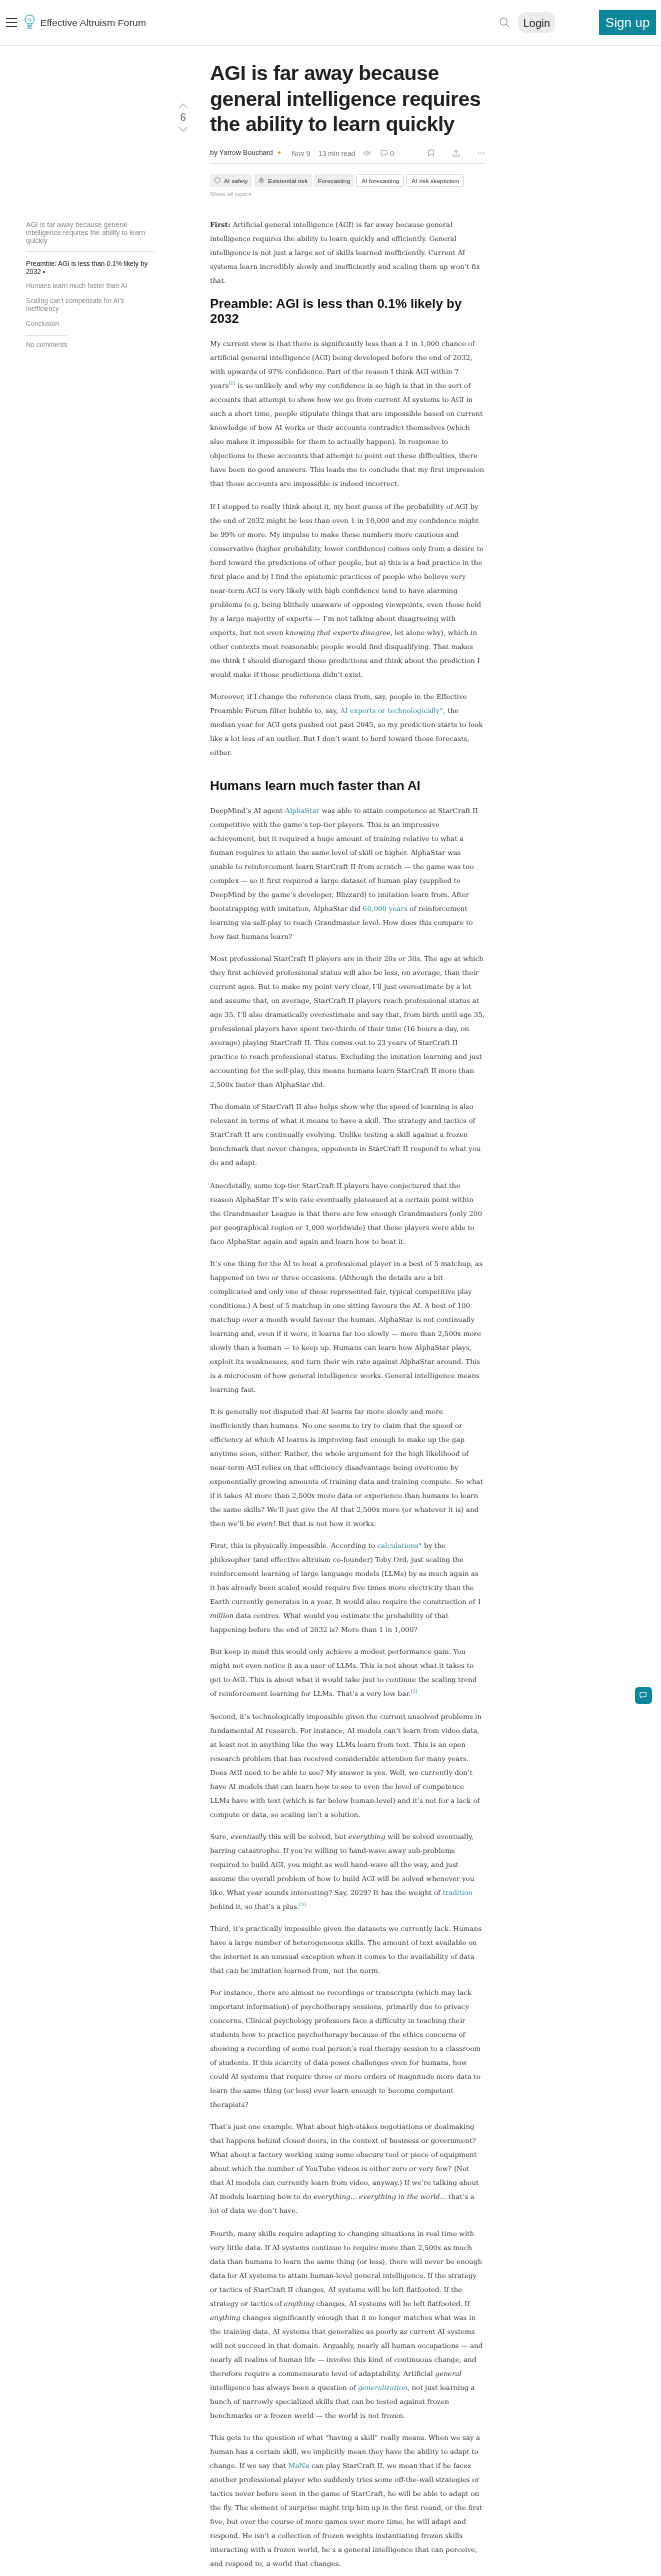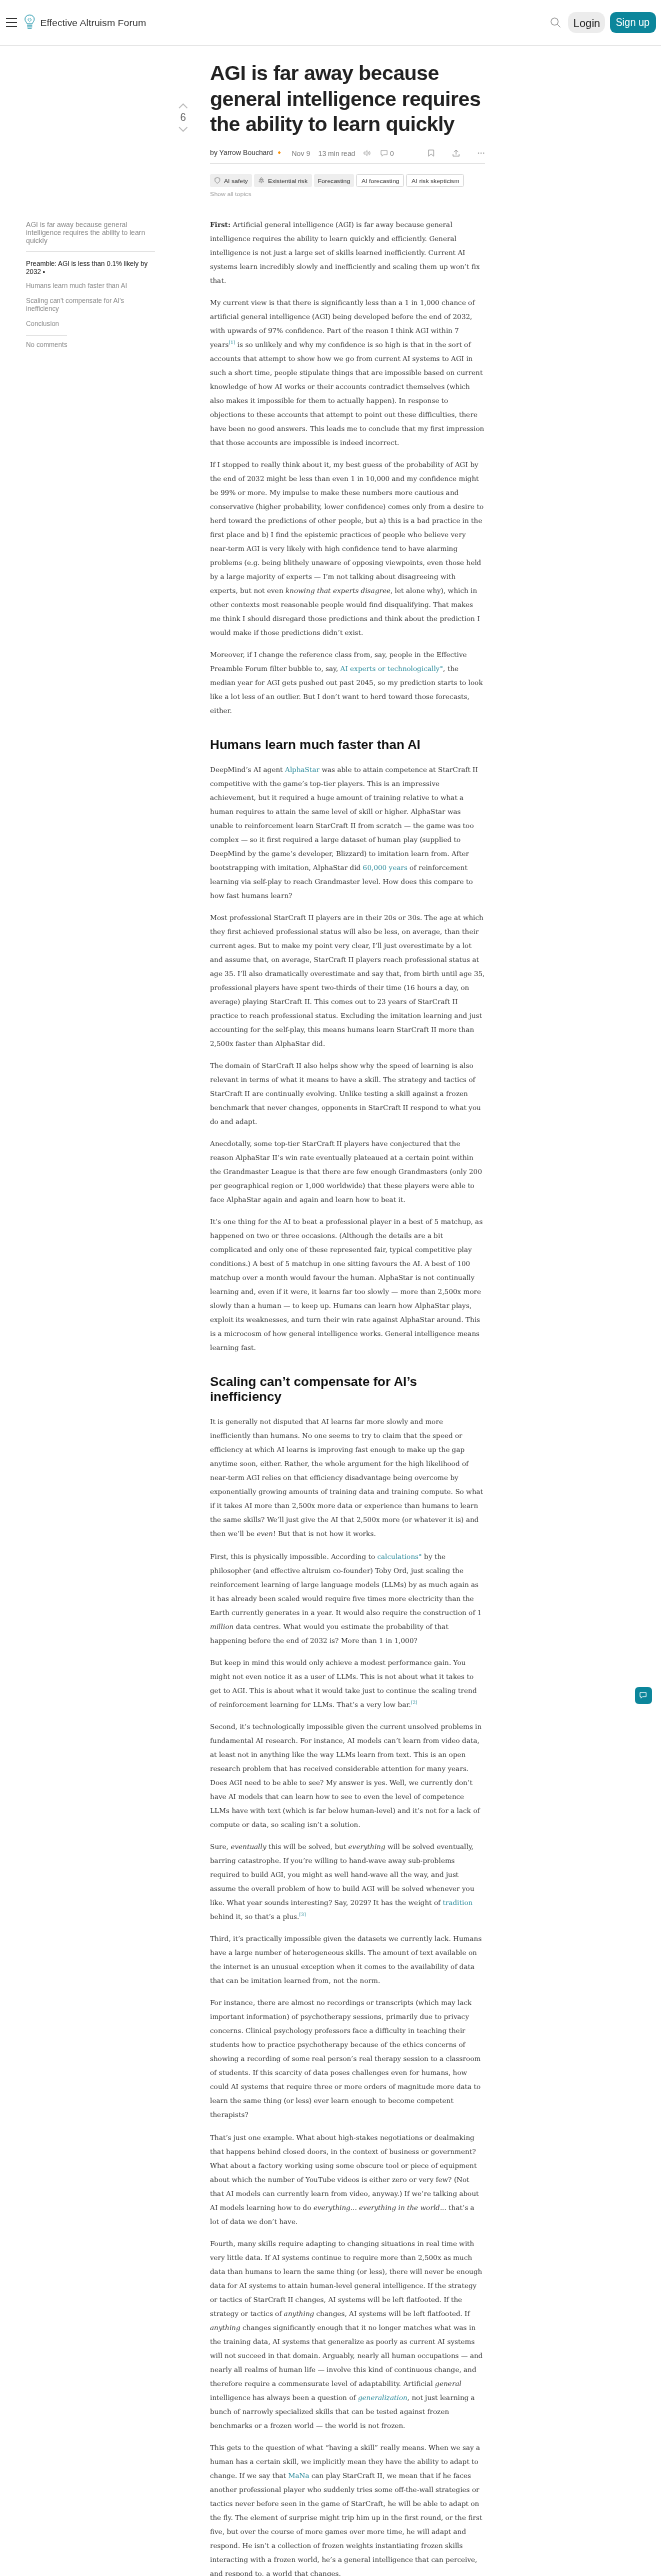--- a/index.html
+++ b/index.html
@@ -9,21 +9,21 @@
 
   
   .topbar { position: relative; height: 46px; border-bottom: 0.5px solid #e6e6e6; display: flex; align-items: center; padding: 0 6.2px; }
   .hamburger { width: 11.3px; height: 9.3px; display: flex; flex-direction: column; justify-content: space-between; margin-right: 6.2px; cursor: pointer; }
   .hamburger span { display: block; height: 1px; background: #333; }
   .logo { width: 11.3px; height: 17.5px; margin-right: 5.2px; }
   .site-title { font-size: 9.8px; color: #333; }
   .topbar-right { margin-left: auto; display: flex; align-items: center; gap: 4.1px; }
   .search-icon { width: 11.3px; height: 11.3px; margin-right: 3.1px; }
   .btn-login { background: #ececec; border: none; border-radius: 8px; padding: 4.6px 5.2px; font-size: 11px; color: #222; font-family: "Liberation Sans", sans-serif; }
-  .btn-signup { background: #0c869b; border: none; border-radius: 6px; padding: 4.6px 6.2px; font-size: 10px; color: #fff; font-family: "Liberation Sans", sans-serif; }
+  .btn-signup { background: #0c869b; border: none; border-radius: 0; padding: 4.6px 6.2px; font-size: 13px; color: #fff; font-family: "Liberation Sans", sans-serif; margin-left: 40px; }
 
   
   .page { position: relative; }
   .toc { position: absolute; left: 26px; top: 175px; width: 129px; font-size: 6.7px; }
   .toc-title { color: #888; font-size: 7px; line-height: 1.12; padding-bottom: 6.2px; border-bottom: 0.5px solid #e3e3e3; margin-bottom: 8.2px; }
   .toc-item { color: #8a8a8a; margin-bottom: 7.2px; line-height: 1.15; cursor: pointer; }
   .toc-item.active { color: #111; }
   .toc-sep { width: 41px; border-top: 0.5px solid #e3e3e3; margin: 1px 0 5.2px 0; }
   .toc-comments { color: #8a8a8a; font-size: 6.7px; }
 
@@ -154,32 +154,32 @@
       </span>
       <span class="tag core">Forecasting</span>
       <span class="tag outline">AI forecasting</span>
       <span class="tag outline">AI risk skepticism</span>
     </div>
     <div class="show-topics">Show all topics</div>
 
     <article class="body">
       <p><strong>First:</strong> <span>Artificial general intelligence (AGI) is far away because general intelligence requires the ability to learn quickly and efficiently. General intelligence is not just a large set of skills learned inefficiently. Current AI systems learn incredibly slowly and inefficiently and scaling them up won’t fix that.</span></p>
 
+      <h2 class="first">Preamble: AGI is less than 0.1% likely by 2032</h2>
       <p><span>My current view is that there is significantly less than a 1 in 1,000 chance of artificial general intelligence (AGI) being developed before the end of 2032, with upwards of 97% confidence. Part of the reason I think AGI within 7 years</span><sup>[1]</sup><span> is so unlikely and why my confidence is so high is that in the sort of accounts that attempt to show how we go from current AI systems to AGI in such a short time, people stipulate things that are impossible based on current knowledge of how AI works or their accounts contradict themselves (which also makes it impossible for them to actually happen). In response to objections to these accounts that attempt to point out these difficulties, there have been no good answers. This leads me to conclude that my first impression that those accounts are impossible is indeed incorrect.</span></p>
       <p><span>If I stopped to really think about it, my best guess of the probability of AGI by the end of 2032 might be less than even 1 in 10,000 and my confidence might be 99% or more. My impulse to make these numbers more cautious and conservative (higher probability, lower confidence) comes only from a desire to herd toward the predictions of other people, but a) this is a bad practice in the first place and b) I find the epistemic practices of people who believe very near-term AGI is very likely with high confidence tend to have alarming problems (e.g. being blithely unaware of opposing viewpoints, even those held by a large majority of experts — I’m not talking about disagreeing with experts, but not even </span><em>knowing that experts disagree</em><span>, let alone why), which in other contexts most reasonable people would find disqualifying. That makes me think I should disregard those predictions and think about the prediction I would make if those predictions didn’t exist.</span></p>
       <p><span>Moreover, if I change the reference class from, say, people in the Effective Preamble Forum filter bubble to, say, </span><a>AI experts or technologically°</a><span>, the median year for AGI gets pushed out past 2045, so my prediction starts to look like a lot less of an outlier. But I don’t want to herd toward those forecasts, either.</span></p>
 
       <h2>Humans learn much faster than AI</h2>
       <p><span>DeepMind’s AI agent </span><a>AlphaStar</a><span> was able to attain competence at StarCraft II competitive with the game’s top-tier players. This is an impressive achievement, but it required a huge amount of training relative to what a human requires to attain the same level of skill or higher. AlphaStar was unable to reinforcement learn StarCraft II from scratch — the game was too complex — so it first required a large dataset of human play (supplied to DeepMind by the game’s developer, Blizzard) to imitation learn from. After bootstrapping with imitation, AlphaStar did </span><a>60,000 years</a><span> of reinforcement learning via self-play to reach Grandmaster level. How does this compare to how fast humans learn?</span></p>
       <p>Most professional StarCraft II players are in their 20s or 30s. The age at which they first achieved professional status will also be less, on average, than their current ages. But to make my point very clear, I’ll just overestimate by a lot and assume that, on average, StarCraft II players reach professional status at age 35. I’ll also dramatically overestimate and say that, from birth until age 35, professional players have spent two-thirds of their time (16 hours a day, on average) playing StarCraft II. This comes out to 23 years of StarCraft II practice to reach professional status. Excluding the imitation learning and just accounting for the self-play, this means humans learn StarCraft II more than 2,500x faster than AlphaStar did.</p>
       <p>The domain of StarCraft II also helps show why the speed of learning is also relevant in terms of what it means to have a skill. The strategy and tactics of StarCraft II are continually evolving. Unlike testing a skill against a frozen benchmark that never changes, opponents in StarCraft II respond to what you do and adapt.</p>
       <p>Anecdotally, some top-tier StarCraft II players have conjectured that the reason AlphaStar II’s win rate eventually plateaued at a certain point within the Grandmaster League is that there are few enough Grandmasters (only 200 per geographical region or 1,000 worldwide) that these players were able to face AlphaStar again and again and learn how to beat it.</p>
       <p>It’s one thing for the AI to beat a professional player in a best of 5 matchup, as happened on two or three occasions. (Although the details are a bit complicated and only one of these represented fair, typical competitive play conditions.) A best of 5 matchup in one sitting favours the AI. A best of 100 matchup over a month would favour the human. AlphaStar is not continually learning and, even if it were, it learns far too slowly — more than 2,500x more slowly than a human — to keep up. Humans can learn how AlphaStar plays, exploit its weaknesses, and turn their win rate against AlphaStar around. This is a microcosm of how general intelligence works. General intelligence means learning fast.</p>
 
-      <h2>Scaling can’t compensate for AI’s inefficiency</h2>
       <p><span>It is generally not disputed that AI learns far more slowly and more inefficiently than humans. No one seems to try to claim that the speed or efficiency at which AI learns is improving fast enough to make up the gap anytime soon, either. Rather, the whole argument for the high likelihood of near-term AGI relies on that efficiency disadvantage being overcome by exponentially growing amounts of training data and training compute. So what if it takes AI more than 2,500x more data or experience than humans to learn the same skills? We’ll just give the AI that 2,500x more (or whatever it is) and then we’ll be </span><em>even</em><span>! But that is not how it works.</span></p>
       <p><span>First, this is physically impossible. According to </span><a>calculations°</a><span> by the philosopher (and effective altruism co-founder) Toby Ord, just scaling the reinforcement learning of large language models (LLMs) by as much again as it has already been scaled would require five times more electricity than the Earth currently generates in a year. It would also require the construction of 1 </span><em>million</em><span> data centres. What would you estimate the probability of that happening before the end of 2032 is? More than 1 in 1,000?</span></p>
       <p><span>But keep in mind this would only achieve a modest performance gain. You might not even notice it as a user of LLMs. This is not about what it takes to get to AGI. This is about what it would take just to continue the scaling trend of reinforcement learning for LLMs. That’s a very low bar.</span><sup>[2]</sup></p>
       <p>Second, it’s technologically impossible given the current unsolved problems in fundamental AI research. For instance, AI models can’t learn from video data, at least not in anything like the way LLMs learn from text. This is an open research problem that has received considerable attention for many years. Does AGI need to be able to see? My answer is yes. Well, we currently don’t have AI models that can learn how to see to even the level of competence LLMs have with text (which is far below human-level) and it’s not for a lack of compute or data, so scaling isn’t a solution.</p>
       <p><span>Sure, </span><em>eventually</em><span> this will be solved, but </span><em>everything</em><span> will be solved eventually, barring catastrophe. If you’re willing to hand-wave away sub-problems required to build AGI, you might as well hand-wave all the way, and just assume the overall problem of how to build AGI will be solved whenever you like. What year sounds interesting? Say, 2029? It has the weight of </span><a>tradition</a><span> behind it, so that’s a plus.</span><sup>[3]</sup></p>
       <p>Third, it’s practically impossible given the datasets we currently lack. Humans have a large number of heterogeneous skills. The amount of text available on the internet is an unusual exception when it comes to the availability of data that can be imitation learned from, not the norm.</p>
       <p>For instance, there are almost no recordings or transcripts (which may lack important information) of psychotherapy sessions, primarily due to privacy concerns. Clinical psychology professors face a difficulty in teaching their students how to practice psychotherapy because of the ethics concerns of showing a recording of some real person’s real therapy session to a classroom of students. If this scarcity of data poses challenges even for humans, how could AI systems that require three or more orders of magnitude more data to learn the same thing (or less) ever learn enough to become competent therapists?</p>
       <p><span>That’s just one example. What about high-stakes negotiations or dealmaking that happens behind closed doors, in the context of business or government? What about a factory working using some obscure tool or piece of equipment about which the number of YouTube videos is either zero or very few? (Not that AI models can currently learn from video, anyway.) If we’re talking about AI models learning how to do </span><em>everything... everything in the world...</em><span> that’s a lot of data we don’t have.</span></p>
       <p><span>Fourth, many skills require adapting to changing situations in real time with very little data. If AI systems continue to require more than 2,500x as much data than humans to learn the same thing (or less), there will never be enough data for AI systems to attain human-level general intelligence. If the strategy or tactics of StarCraft II changes, AI systems will be left flatfooted. If the strategy or tactics of </span><em>anything</em><span> changes, AI systems will be left flatfooted. If </span><em>anything</em><span> changes significantly enough that it no longer matches what was in the training data, AI systems that generalize as poorly as current AI systems will not succeed in that domain. Arguably, nearly all human occupations — and nearly all realms of human life — involve this kind of continuous change, and therefore require a commensurate level of adaptability. Artificial </span><em>general</em><span> intelligence has always been a question of </span><a style="font-style:italic">generalization</a><span>, not just learning a bunch of narrowly specialized skills that can be tested against frozen benchmarks or a frozen world — the world is not frozen.</span></p>
       <p><span>This gets to the question of what “having a skill” really means. When we say a human has a certain skill, we implicitly mean they have the ability to adapt to change. If we say that </span><a>MaNa</a><span> can play StarCraft II, we mean that if he faces another professional player who suddenly tries some off-the-wall strategies or tactics never before seen in the game of StarCraft, he will be able to adapt on the fly. The element of surprise might trip him up in the first round, or the first five, but over the course of more games over more time, he will adapt and respond. He isn’t a collection of frozen weights instantiating frozen skills interacting with a frozen world, he’s a general intelligence that can perceive, and respond to, a world that changes.</span></p>

